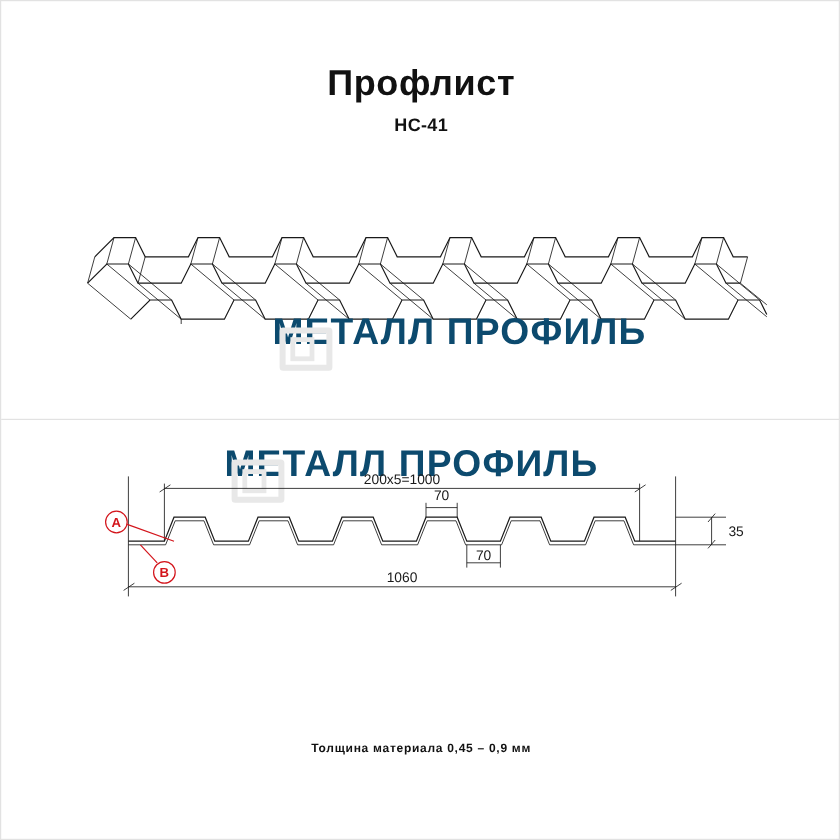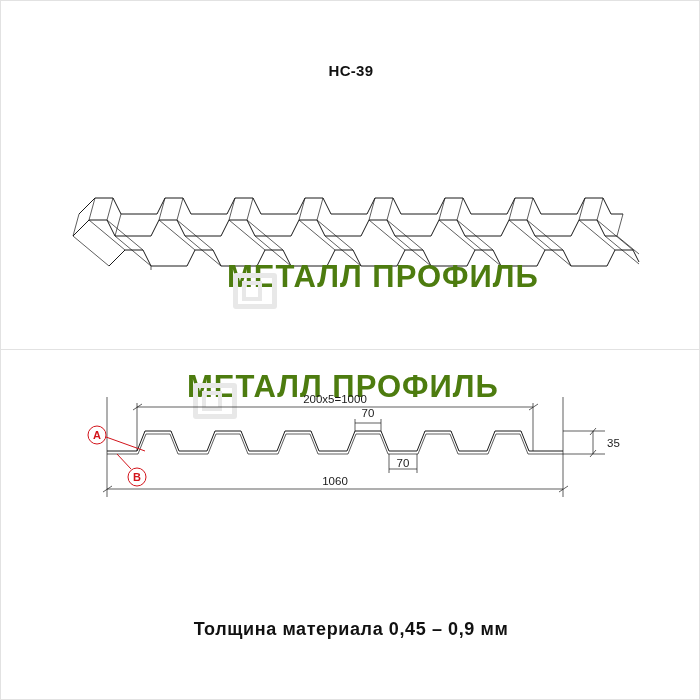--- a/index.html
+++ b/index.html
@@ -43,21 +43,21 @@
     font-weight: bold;
     color: #111;
     letter-spacing: 0.3px;
   }
 
   
   .wm {
     position: absolute;
     font-family: "Liberation Sans", sans-serif;
     font-weight: bold;
-    color: #4d7c0f;
+    color: #0c4a6e;
     white-space: nowrap;
     letter-spacing: 1px;
     user-select: none;
   }
   .wm-1 {
     top: 258px;
     left: 226px;
     font-size: 31px;
   }
   .wm-2 {
@@ -108,41 +108,42 @@
     height: 140px;
   }
 
   
   .footer {
     position: absolute;
     top: 618px;
     left: 0;
     width: 700px;
     text-align: center;
-    font-size: 18px;
+    font-size: 10px;
     font-weight: bold;
     letter-spacing: 0.6px;
     color: #111;
   }
 
   svg { display: block; }
   .ln { fill: none; stroke: #1a1a1a; stroke-width: 1; }
   .ln-thin { fill: none; stroke: #1a1a1a; stroke-width: 0.7; }
   .dim { fill: none; stroke: #1a1a1a; stroke-width: 0.7; }
   .red { fill: none; stroke: #d3141b; stroke-width: 1; }
   .red-t { fill: #d3141b; font-size: 11px; font-family: "Liberation Sans", sans-serif; font-weight: bold; }
   .dt { fill: #1a1a1a; font-size: 11.5px; font-family: "Liberation Sans", sans-serif; }
 </style>
 </head>
 <body>
 
 <div class="page">
 
   <div class="header">
-    <div class="subtitle">НС-39</div>
+    <div class="title">Профлист</div>
+    <div class="subtitle">НС-41</div>
   </div>
 
   <div class="iso-wrap">
     <svg width="580" height="135" viewBox="0 0 580 135">
 
       <path class="ln" d="M18 38
         L34 22 L52 22 L60 38 L96 38 L104 22 L122 22 L130 38
         L166 38 L174 22 L192 22 L200 38 L236 38 L244 22 L262 22 L270 38
         L306 38 L314 22 L332 22 L340 38 L376 38 L384 22 L402 22 L410 38
         L446 38 L454 22 L472 22 L480 38 L516 38 L524 22 L542 22 L550 38 L562 38"></path>

